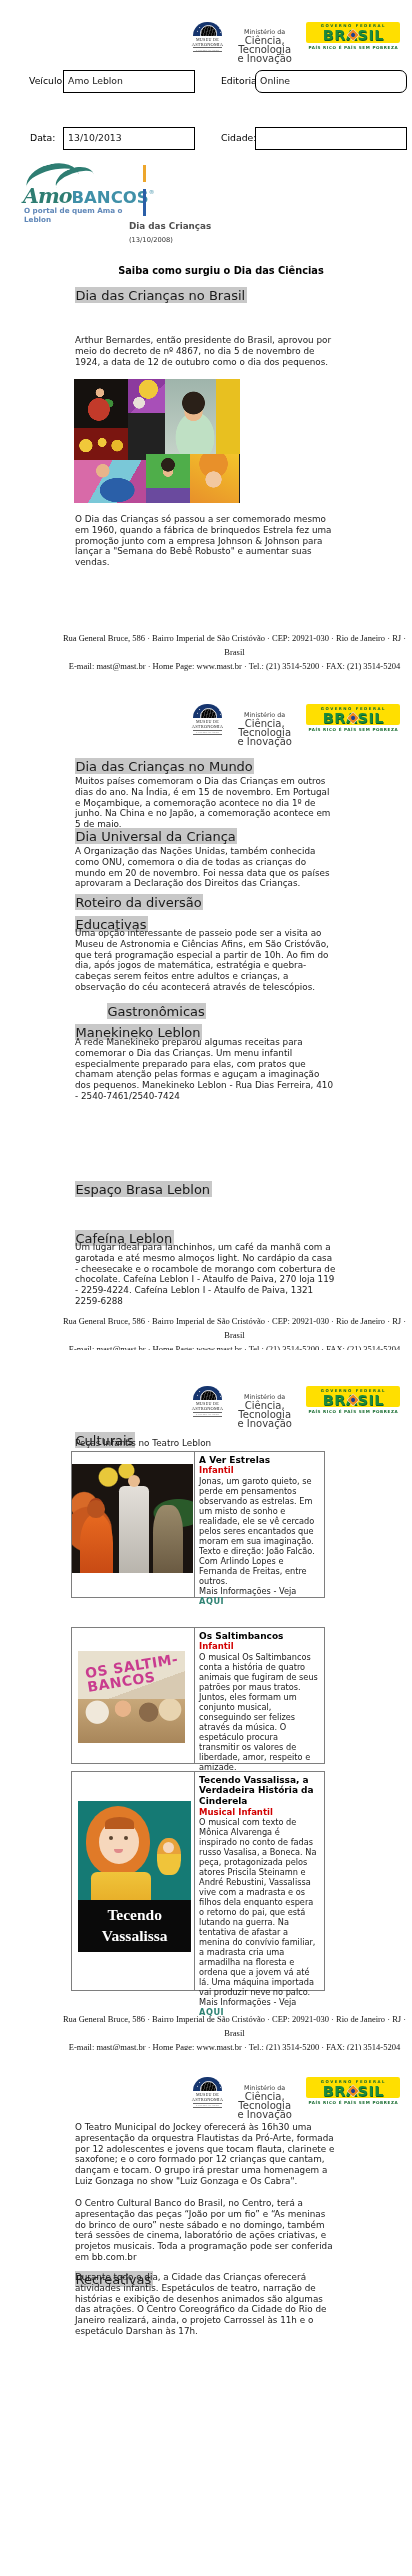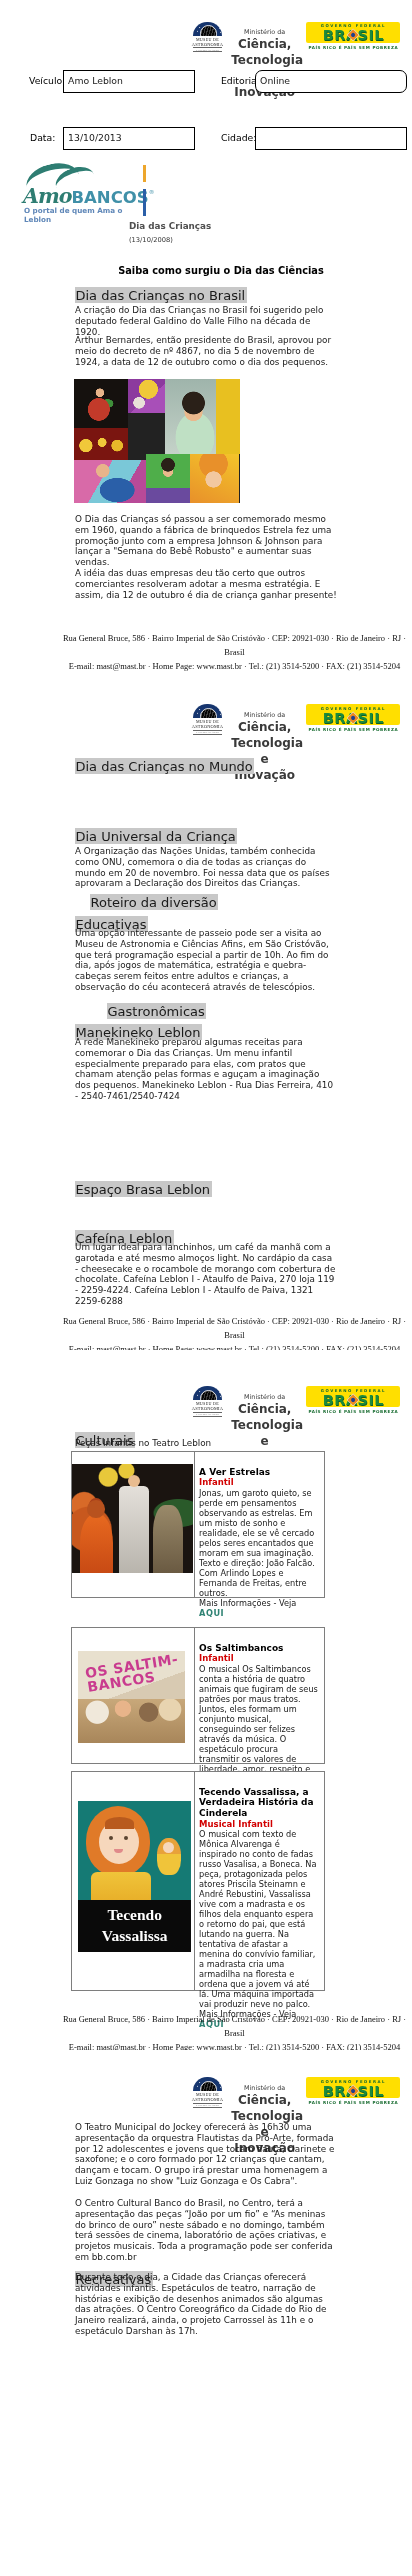--- a/index.html
+++ b/index.html
@@ -14,21 +14,21 @@
   .mast-dome::before{content:"";position:absolute;left:6.7px;top:3.6px;width:15.5px;height:15.5px;border-radius:50%;
       background:repeating-linear-gradient(105deg,#050505 0 1.5px,#3c3c3c 1.5px 2.6px);border:1px solid #e8e8e8;}
   .mast-dome::after{content:"";position:absolute;left:3.1px;top:2.1px;width:1px;height:1px;border-radius:50%;background:#fff;
       box-shadow:3.1px 3.1px 0 #fff,19.6px -0.5px 0 #fff,23px 4.1px 0 #fff,1px 6.7px 0 #fff,24px 7.7px 0 #fff;}
   .mast-l1{font-family:"Liberation Serif",serif;font-size:4.1px;letter-spacing:0.3px;color:#222;margin-top:1px;}
   .mast-l2{font-family:"Liberation Serif",serif;font-size:4.4px;letter-spacing:0.2px;color:#222;}
   .mast-l3{font-family:"Liberation Serif",serif;font-size:2.3px;letter-spacing:0.2px;color:#444;
       border-top:0.5px solid #666;border-bottom:0.5px solid #666;width:29px;margin:0.5px auto 0;padding:0.5px 0;}
   .ministry{width:67px;text-align:center;padding-top:6.7px;margin-left:7.2px;color:#3a3a3a;}
   .min-l1{font-size:6.4px;}
-  .min-l2{font-size:12px;font-weight:bold;line-height:16px;}
+  .min-l2{font-size:10px;font-weight:normal;line-height:9px;}
   .brasil-logo{width:94px;margin-left:8.2px;}
   .br-box{background:#ffdf00;border-radius:2.1px;padding:1.5px 2.1px 0.5px;}
   .br-top{font-size:3.9px;font-weight:bold;color:#156a2e;letter-spacing:1.5px;text-align:center;white-space:nowrap;}
   .br-name{font-size:14.4px;font-weight:800;color:#1b8a3d;line-height:14.4px;text-align:center;letter-spacing:0.5px;
       position:relative;text-shadow:0.5px 0.5px 0 #0d5c26;font-family:"DejaVu Sans",sans-serif;}
   .br-flag{position:absolute;left:50%;top:50%;width:8.2px;height:8.2px;margin:-4.1px 0 0 -4.1px;
       background:#ef8a1e;transform:rotate(45deg);box-shadow:0 0 0 0.5px #e8e8e8;}
   .br-flag::after{content:"";position:absolute;left:2.1px;top:2.1px;width:4.1px;height:4.1px;border-radius:50%;background:#1d3f8f;}
   .br-tag{font-size:4.1px;font-weight:bold;color:#156a2e;letter-spacing:0.6px;text-align:center;margin-top:1.5px;white-space:nowrap;}
 
@@ -111,21 +111,21 @@
   .b1{background:radial-gradient(circle at 35% 30%,#e07078,#b23840);}
   .b2{background:radial-gradient(circle at 35% 30%,#f5a85a,#e07a22);}
   .b3{background:radial-gradient(circle at 35% 30%,#ffffff,#e4ddd0);}
   .leaf{position:absolute;width:8.2px;height:3.1px;border-radius:50%;background:#3f7a30;}
   .stem{position:absolute;left:77px;top:58px;width:1.5px;height:25px;background:#5a9a3a;transform:rotate(14deg);}
 
   
   .play-card{position:absolute;left:71px;width:252px;display:flex;border:1px solid #7e7e7e;background:#fff;}
   .card-img-cell{width:122px;border-right:1px solid #7e7e7e;position:relative;}
   .card-text-cell{flex:1;padding:2.6px 4.1px 2.1px;font-size:8.2px;line-height:10px;}
-  .card-title{font-size:9px;font-weight:bold;color:#000;line-height:10.8px;margin-top:12px;}
+  .card-title{font-size:9px;font-weight:bold;color:#000;line-height:10.8px;}
   .card-genre{font-size:8.5px;font-weight:bold;color:#d10000;line-height:10.3px;}
   .card-more{margin-top:0;}
   .card-link{color:#2e8273;font-weight:bold;letter-spacing:0.5px;cursor:pointer;}
 
   .poster-estrelas{position:absolute;left:0;top:12.4px;width:121px;height:109px;overflow:hidden;
       background:radial-gradient(circle at 14% 60%,#c8581e 0 18%,transparent 19%),
                  radial-gradient(circle at 10% 38%,#d86a28 0 10%,transparent 11%),
                  radial-gradient(circle at 30% 12%,#e8c83a 0 7%,transparent 8%),
                  radial-gradient(circle at 45% 6%,#e8c83a 0 6%,transparent 7%),
                  radial-gradient(ellipse at 88% 45%,#2a5a2a 0 16%,transparent 17%),#1a1410;}
@@ -210,35 +210,33 @@
       <div class="amo-text"><span class="amo-w1">Amo</span><span class="amo-w2">BANCOS</span><span class="amo-reg">®</span></div>
       <div class="amo-bar"></div>
       <div class="amo-tag">O portal de quem Ama o Leblon</div>
     </div>
 
     <div class="art-title" style="top:221px;">Dia das Crianças</div>
     <div class="art-date" style="top:236px;">(13/10/2008)</div>
     <div class="headline" style="top:265px;">Saiba como surgiu o Dia das Ciências</div>
 
     <div class="sec-h" style="top:287px;"><span>Dia das Crianças no Brasil</span></div>
-    <div class="para" style="top:305px;">A criação do Dia das Crianças no Brasil foi sugerido pelo deputado federal Galdino do Valle Filho na década de 1920.</div>
     <div class="para" style="top:335px;">Arthur Bernardes, então presidente do Brasil, aprovou por meio do decreto de nº 4867, no dia 5 de novembro de 1924, a data de 12 de outubro como o dia dos pequenos.</div>
 
     <div class="collage">
       <div class="ct ct1"></div>
       <div class="ct ct2"></div>
       <div class="ct ct3"></div>
       <div class="ct ct4"></div>
       <div class="ct ct5"></div>
       <div class="ct ct6"></div>
       <div class="ct ct7"></div>
     </div>
 
     <div class="para" style="top:514px;">O Dia das Crianças só passou a ser comemorado mesmo em 1960, quando a fábrica de brinquedos Estrela fez uma promoção junto com a empresa Johnson &amp; Johnson para lançar a "Semana do Bebê Robusto" e aumentar suas vendas.</div>
-    <div class="para" style="top:568px;">A idéia das duas empresas deu tão certo que outros comerciantes resolveram adotar a mesma estratégia. E assim, dia 12 de outubro é dia de criança ganhar presente!</div>
 
     <div class="page-footer" style="top:631px;">
       <div>Rua General Bruce, 586 · Bairro Imperial de São Cristóvão · CEP: 20921-030 · Rio de Janeiro · RJ · Brasil</div>
       <div>E-mail: mast@mast.br · Home Page: www.mast.br · Tel.: (21) 3514-5200 · FAX: (21) 3514-5204</div>
     </div>
   </section>
 
   <section class="page" style="top:676px;height:673px;">
 
     <div class="gov-header" style="top:28px;">
@@ -256,25 +254,26 @@
       <div class="brasil-logo">
         <div class="br-box">
           <div class="br-top">GOVERNO FEDERAL</div>
           <div class="br-name"><span>BRASIL</span><i class="br-flag"></i></div>
         </div>
         <div class="br-tag">PAÍS RICO É PAÍS SEM POBREZA</div>
       </div>
     </div>
 
     <div class="sec-h" style="top:82px;"><span>Dia das Crianças no Mundo</span></div>
+    <div class="para" style="top:100px;">Muitos países comemoram o Dia das Crianças em outros dias do ano. Na Índia, é em 15 de novembro. Em Portugal e Moçambique, a comemoração acontece no dia 1º de junho. Na China e no Japão, a comemoração acontece em 5 de maio.</div>
 
     <div class="sec-h" style="top:152px;"><span>Dia Universal da Criança</span></div>
     <div class="para" style="top:170px;">A Organização das Nações Unidas, também conhecida como ONU, comemora o dia de todas as crianças do mundo em 20 de novembro. Foi nessa data que os países aprovaram a Declaração dos Direitos das Crianças.</div>
 
-    <div class="sec-h" style="top:218px;margin-left:15px;"><span>Roteiro da diversão</span></div>
+    <div class="sec-h" style="top:218px;"><span>Roteiro da diversão</span></div>
 
     <div class="sec-h" style="top:240px;"><span>Educativas</span></div>
     <div class="para" style="top:252px;">Uma opção interessante de passeio pode ser a visita ao Museu de Astronomia e Ciências Afins, em São Cristóvão, que terá programação especial a partir de 10h. Ao fim do dia, após jogos de matemática, estratégia e quebra-cabeças serem feitos entre adultos e crianças, a observação do céu acontecerá através de telescópios.</div>
 
     <div class="sec-h" style="top:327px;padding-left:32px;"><span>Gastronômicas</span></div>
 
     <div class="sec-h" style="top:348px;"><span>Manekineko Leblon</span></div>
     <div class="para" style="top:361px;">A rede Manekineko preparou algumas receitas para comemorar o Dia das Crianças. Um menu infantil especialmente preparado para elas, com pratos que chamam atenção pelas formas e aguçam a imaginação dos pequenos. Manekineko Leblon - Rua Dias Ferreira, 410 - 2540-7461/2540-7424</div>
 
     <div class="food">

